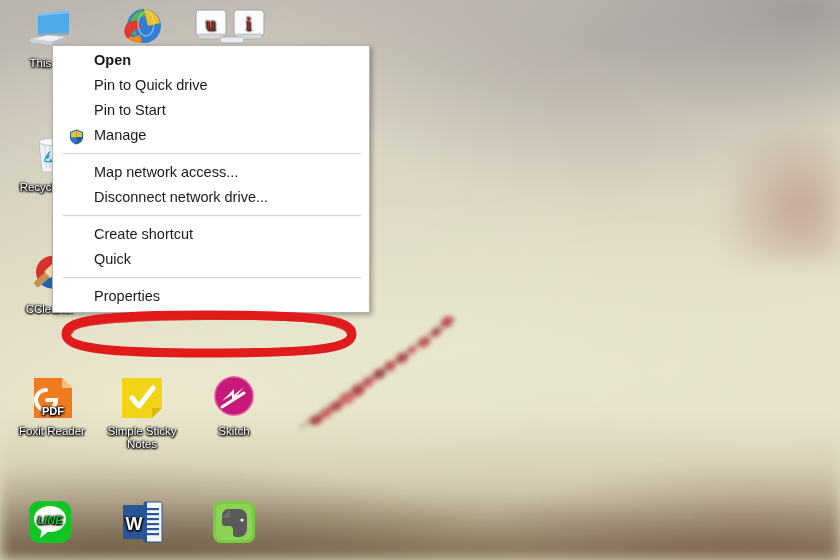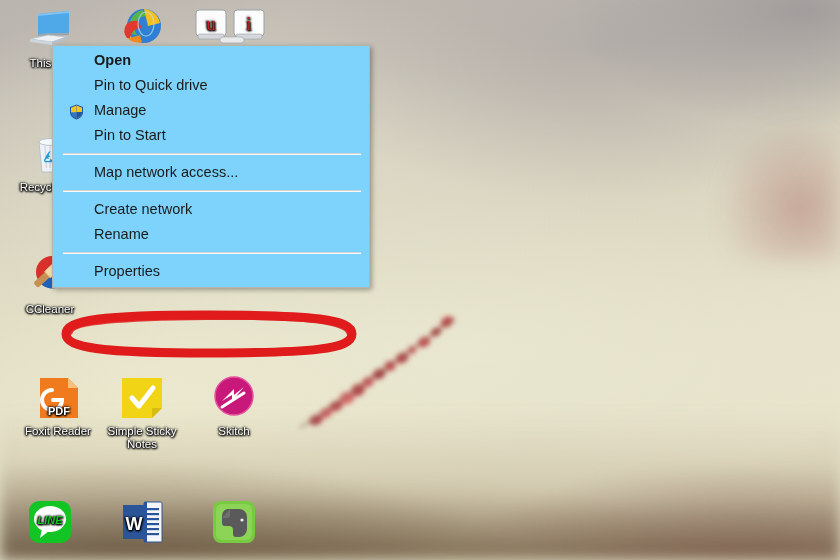--- a/index.html
+++ b/index.html
@@ -51,21 +51,21 @@
   .icon .glyph{width:48px;height:48px;margin:0 auto 3px;position:relative;}
   .icon.selected .selbox{
     position:absolute;left:3px;top:-4px;width:86px;height:74px;
     background:rgba(120,140,160,0.40);border:1px solid rgba(160,180,200,0.6);
     border-radius:2px;z-index:-1;
   }
   .lbl{display:block;padding:0 2px;}
   
   #ctxmenu{
     position:absolute;left:52px;top:45px;width:316px;
-    background:#7dd3fc;border:1px solid #b4b4b4;
+    background:#ffffff;border:1px solid #b4b4b4;
     box-shadow:2px 2px 5px rgba(0,0,0,0.32);
     padding:2px 0 3px;z-index:40;
   }
   .mi{
     position:relative;height:25px;line-height:25px;
     padding-left:41px;font-size:14.5px;color:#1a1a1a;
     white-space:nowrap;font-family:"Liberation Sans", sans-serif;
   }
   .mi.bold{font-weight:bold;}
   .sep{height:1px;margin:5px 8px 5px 10px;background:#d3d3d3;border-bottom:1px solid #fafafa;}
@@ -179,21 +179,21 @@
         <g transform="rotate(-42 20 30)">
           <rect x="10" y="22" width="18" height="7" rx="2" fill="#c88f52"></rect>
           <rect x="26" y="21" width="12" height="9" rx="2" fill="#f2dca8" stroke="#d9be85" stroke-width="0.8"></rect>
           <path d="M26 21 L26 30" stroke="#d9be85" stroke-width="1"></path>
         </g>
       </svg>
     </div>
     <span class="lbl">CCleaner</span>
   </div>
 
-  <div class="icon" style="left:12px;top:374px;">
+  <div class="icon" style="left:6px;top:374px;">
     <div class="glyph">
       <svg width="48" height="48" viewBox="0 0 48 48">
         <path d="M6 4 L34 4 L44 14 L44 44 L6 44 Z" fill="#f07b1f"></path>
         <path d="M34 4 L44 14 L34 14 Z" fill="#fbbf7a"></path>
         <path d="M18 16 a10 10 0 1 0 10 10 h-9" fill="none" stroke="#fff" stroke-width="4" stroke-linecap="round"></path>
         <text x="25" y="41" font-family="Liberation Sans, sans-serif" font-size="11" font-weight="bold" fill="#fff" text-anchor="middle">PDF</text>
       </svg>
     </div>
     <span class="lbl">Foxit Reader</span>
   </div>
@@ -267,56 +267,59 @@
   </div>
 
   <div id="ctxmenu">
 
     <div class="mi bold">
       <span>Open</span>
     </div>
 
     <div class="mi">
       <span>Pin to Quick drive</span>
+    </div>
+
+    <div class="mi">
+      <span>Pin to Start</span>
     </div>
 
     <div class="mi">
       <span class="shield">
         <svg width="15" height="16" viewBox="0 0 15 16">
           <path d="M7.5 0.6 L14 3 v5.2 C14 12 10.8 14.6 7.5 15.4 C4.2 14.6 1 12 1 8.2 V3 Z" fill="#1c58a8"></path>
           <path d="M7.5 1.6 L13 3.7 v4.5 C13 11.4 10.3 13.7 7.5 14.4 Z" fill="#2f77cc"></path>
           <path d="M7.5 1.6 L13 3.7 v4.5 C13 11.4 10.3 13.7 7.5 14.4 V8 Z" fill="#f2c41f"></path>
           <path d="M7.5 1.6 L2 3.7 v4.5 C2 11.4 4.7 13.7 7.5 14.4 V8 Z" fill="#2f77cc"></path>
           <path d="M7.5 8 H13 v0.2 C13 11.4 10.3 13.7 7.5 14.4 Z" fill="#1c58a8"></path>
           <path d="M7.5 1.6 L2 3.7 v4.5 H7.5 Z" fill="#f2c41f"></path>
         </svg>
       </span>
       <span>Manage</span>
     </div>
 
-    <div class="mi">
-      <span>Pin to Start</span>
-    </div>
-
     <div class="sep"></div>
 
     <div class="mi">
       <span>Map network access...</span>
     </div>
 
+    <div class="mi">
+      <span>Disconnect network drive...</span>
+    </div>
 
     <div class="sep"></div>
 
     <div class="mi">
-      <span>Create network</span>
-    </div>
-
-
-    <div class="mi">
-      <span>Rename</span>
+      <span>Create shortcut</span>
+    </div>
+
+
+    <div class="mi">
+      <span>Quick</span>
     </div>
 
     <div class="sep"></div>
 
     <div class="mi">
       <span>Properties</span>
     </div>
   </div>
 
   <svg id="annot" viewBox="0 0 316 48">

